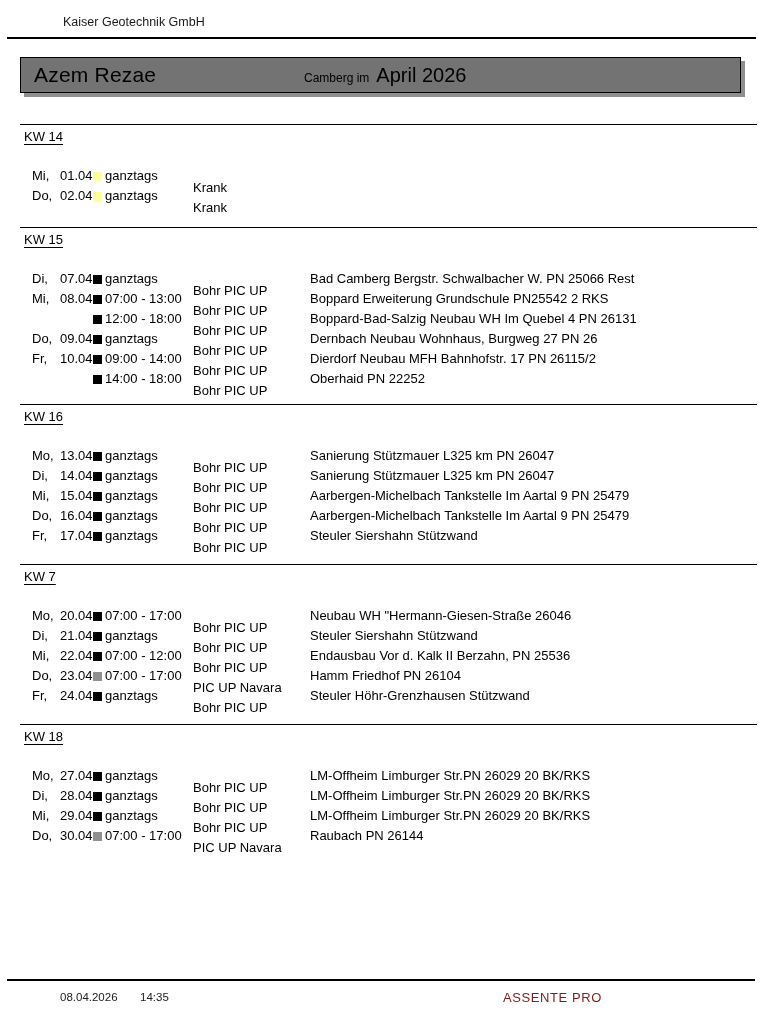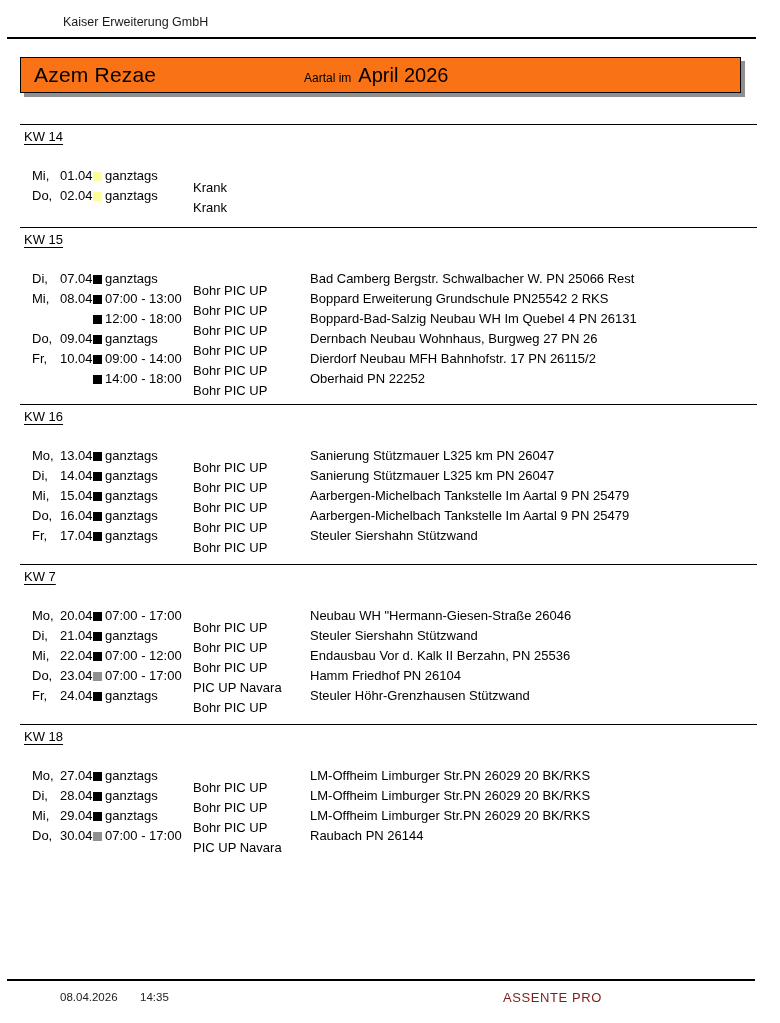--- a/index.html
+++ b/index.html
@@ -11,21 +11,21 @@
     color: #000;
     overflow: hidden;
   }
   .page { position: absolute; left: 0; top: 0; width: 780px; height: 1023px; background: #fff; }
 
   .company { position: absolute; left: 63px; top: 15px; font-size: 12.5px; color: #1a1a1a; }
   .top-rule { position: absolute; left: 7px; top: 37px; width: 749px; height: 2px; background: #000; }
 
   .title-box {
     position: absolute; left: 20px; top: 57px; width: 721px; height: 36px;
-    background: #f97316; border: 1px solid #000;
+    background: #737373; border: 1px solid #000;
     box-shadow: 4px 4px 0 #8f8f8f;
   }
   .person { position: absolute; left: 13px; bottom: 5px; font-size: 21px; letter-spacing: 0.2px; }
   .title-right { position: absolute; left: 283px; bottom: 5px; display: flex; align-items: baseline; gap: 7px; white-space: nowrap; }
   .termine { font-size: 12px; }
   .month { font-size: 20px; }
 
   .week { position: absolute; left: 0; width: 780px; }
   .week-rule { position: absolute; left: 20px; top: 0; width: 737px; height: 1px; background: #000; }
   .week-label {
@@ -44,27 +44,27 @@
   .footer-rule { position: absolute; left: 7px; top: 979px; width: 748px; height: 2px; background: #000; }
   .f-date { position: absolute; left: 60px;  top: 991px; font-size: 11.5px; color: #222; }
   .f-time { position: absolute; left: 140px; top: 991px; font-size: 11.5px; color: #222; }
   .f-app  { position: absolute; left: 503px; top: 990px; font-size: 13px; letter-spacing: 0.6px; color: #7f1d1d; }
 </style>
 </head>
 <body>
 
 <div class="page">
 
-  <div class="company">Kaiser Erweiterung GmbH</div>
+  <div class="company">Kaiser Geotechnik GmbH</div>
   <div class="top-rule"></div>
 
   <div class="title-box">
     <span class="person">Azem Rezae</span>
     <span class="title-right">
-      <span class="termine">Aartal im</span>
+      <span class="termine">Camberg im</span>
       <span class="month">April 2026</span>
     </span>
   </div>
 
   <div id="weeks">
       <div class="week" style="top: 124px;">
         <div class="week-rule"></div>
         <div class="week-label">KW 14</div>
         <div class="rows">
           <div class="row">

